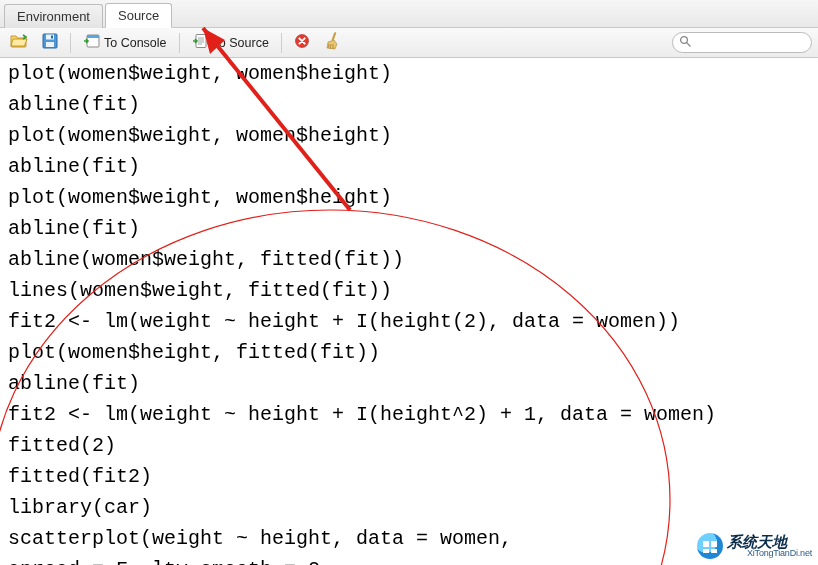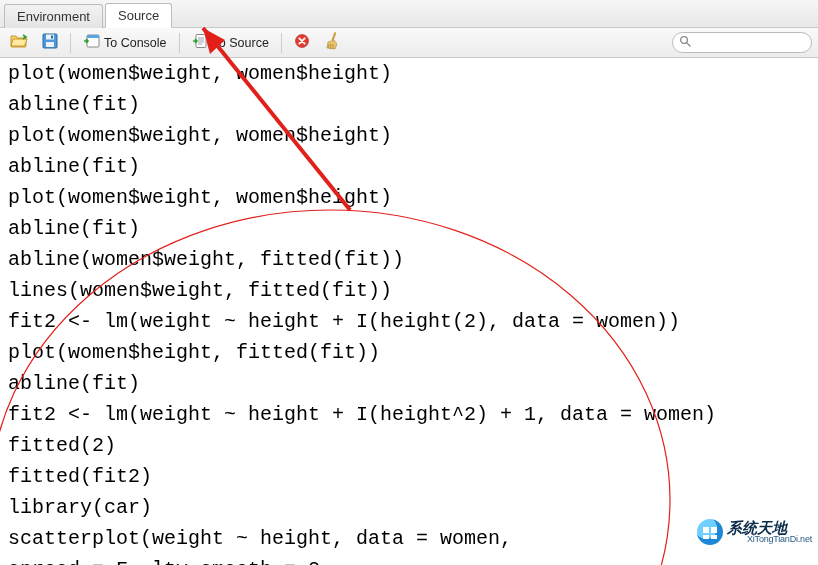--- a/index.html
+++ b/index.html
@@ -77,21 +77,21 @@
     overflow: hidden;
   }
   .history-line { display: block; }
   .overlay {
     position: absolute; left: 0; top: 0;
     width: 818px; height: 565px;
     pointer-events: none;
   }
   .watermark {
     position: absolute;
-    right: 6px; bottom: 20px;
+    right: 6px; bottom: 6px;
     display: flex; align-items: center; gap: 4px;
     pointer-events: none;
     justify-content: flex-end;
   }
   .wm-logo {
     width: 26px; height: 26px; border-radius: 50%;
     background: radial-gradient(circle at 35% 35%, #6fd0ff 0 45%, #1f88d6 46% 100%);
     display: flex; align-items: center; justify-content: center;
   }
   .wm-txt { display: flex; flex-direction: column; line-height: 1; }

